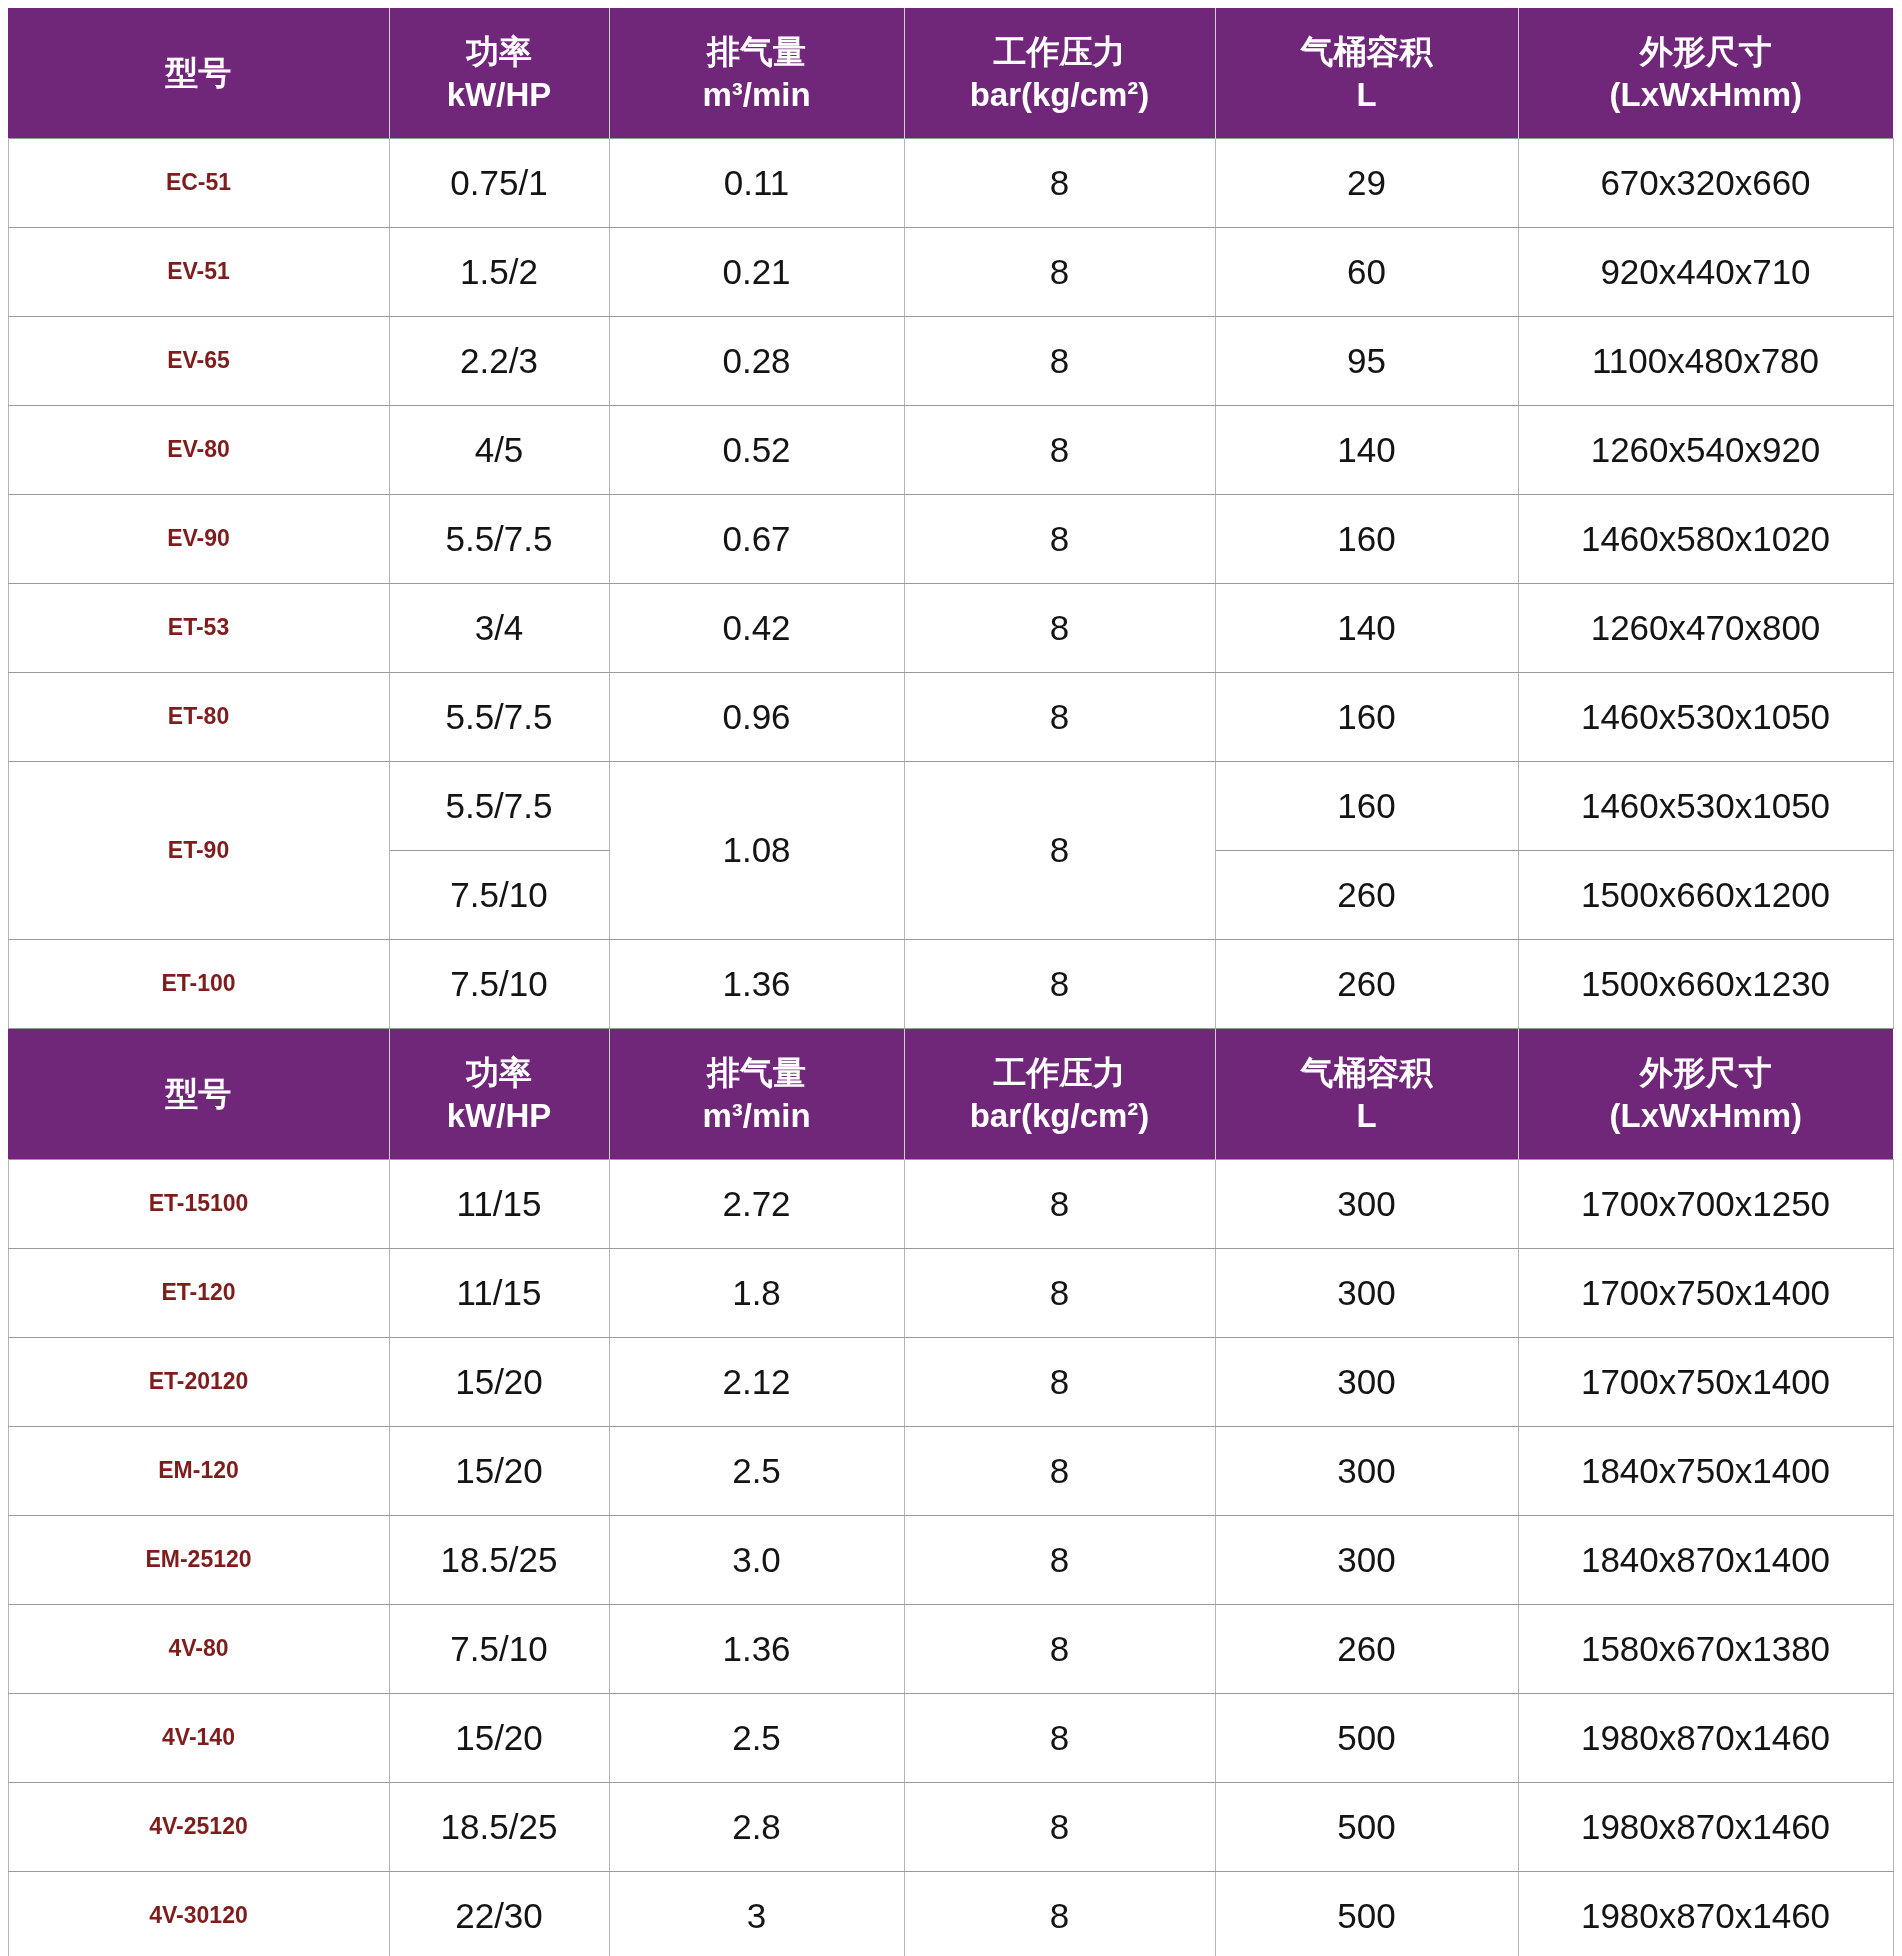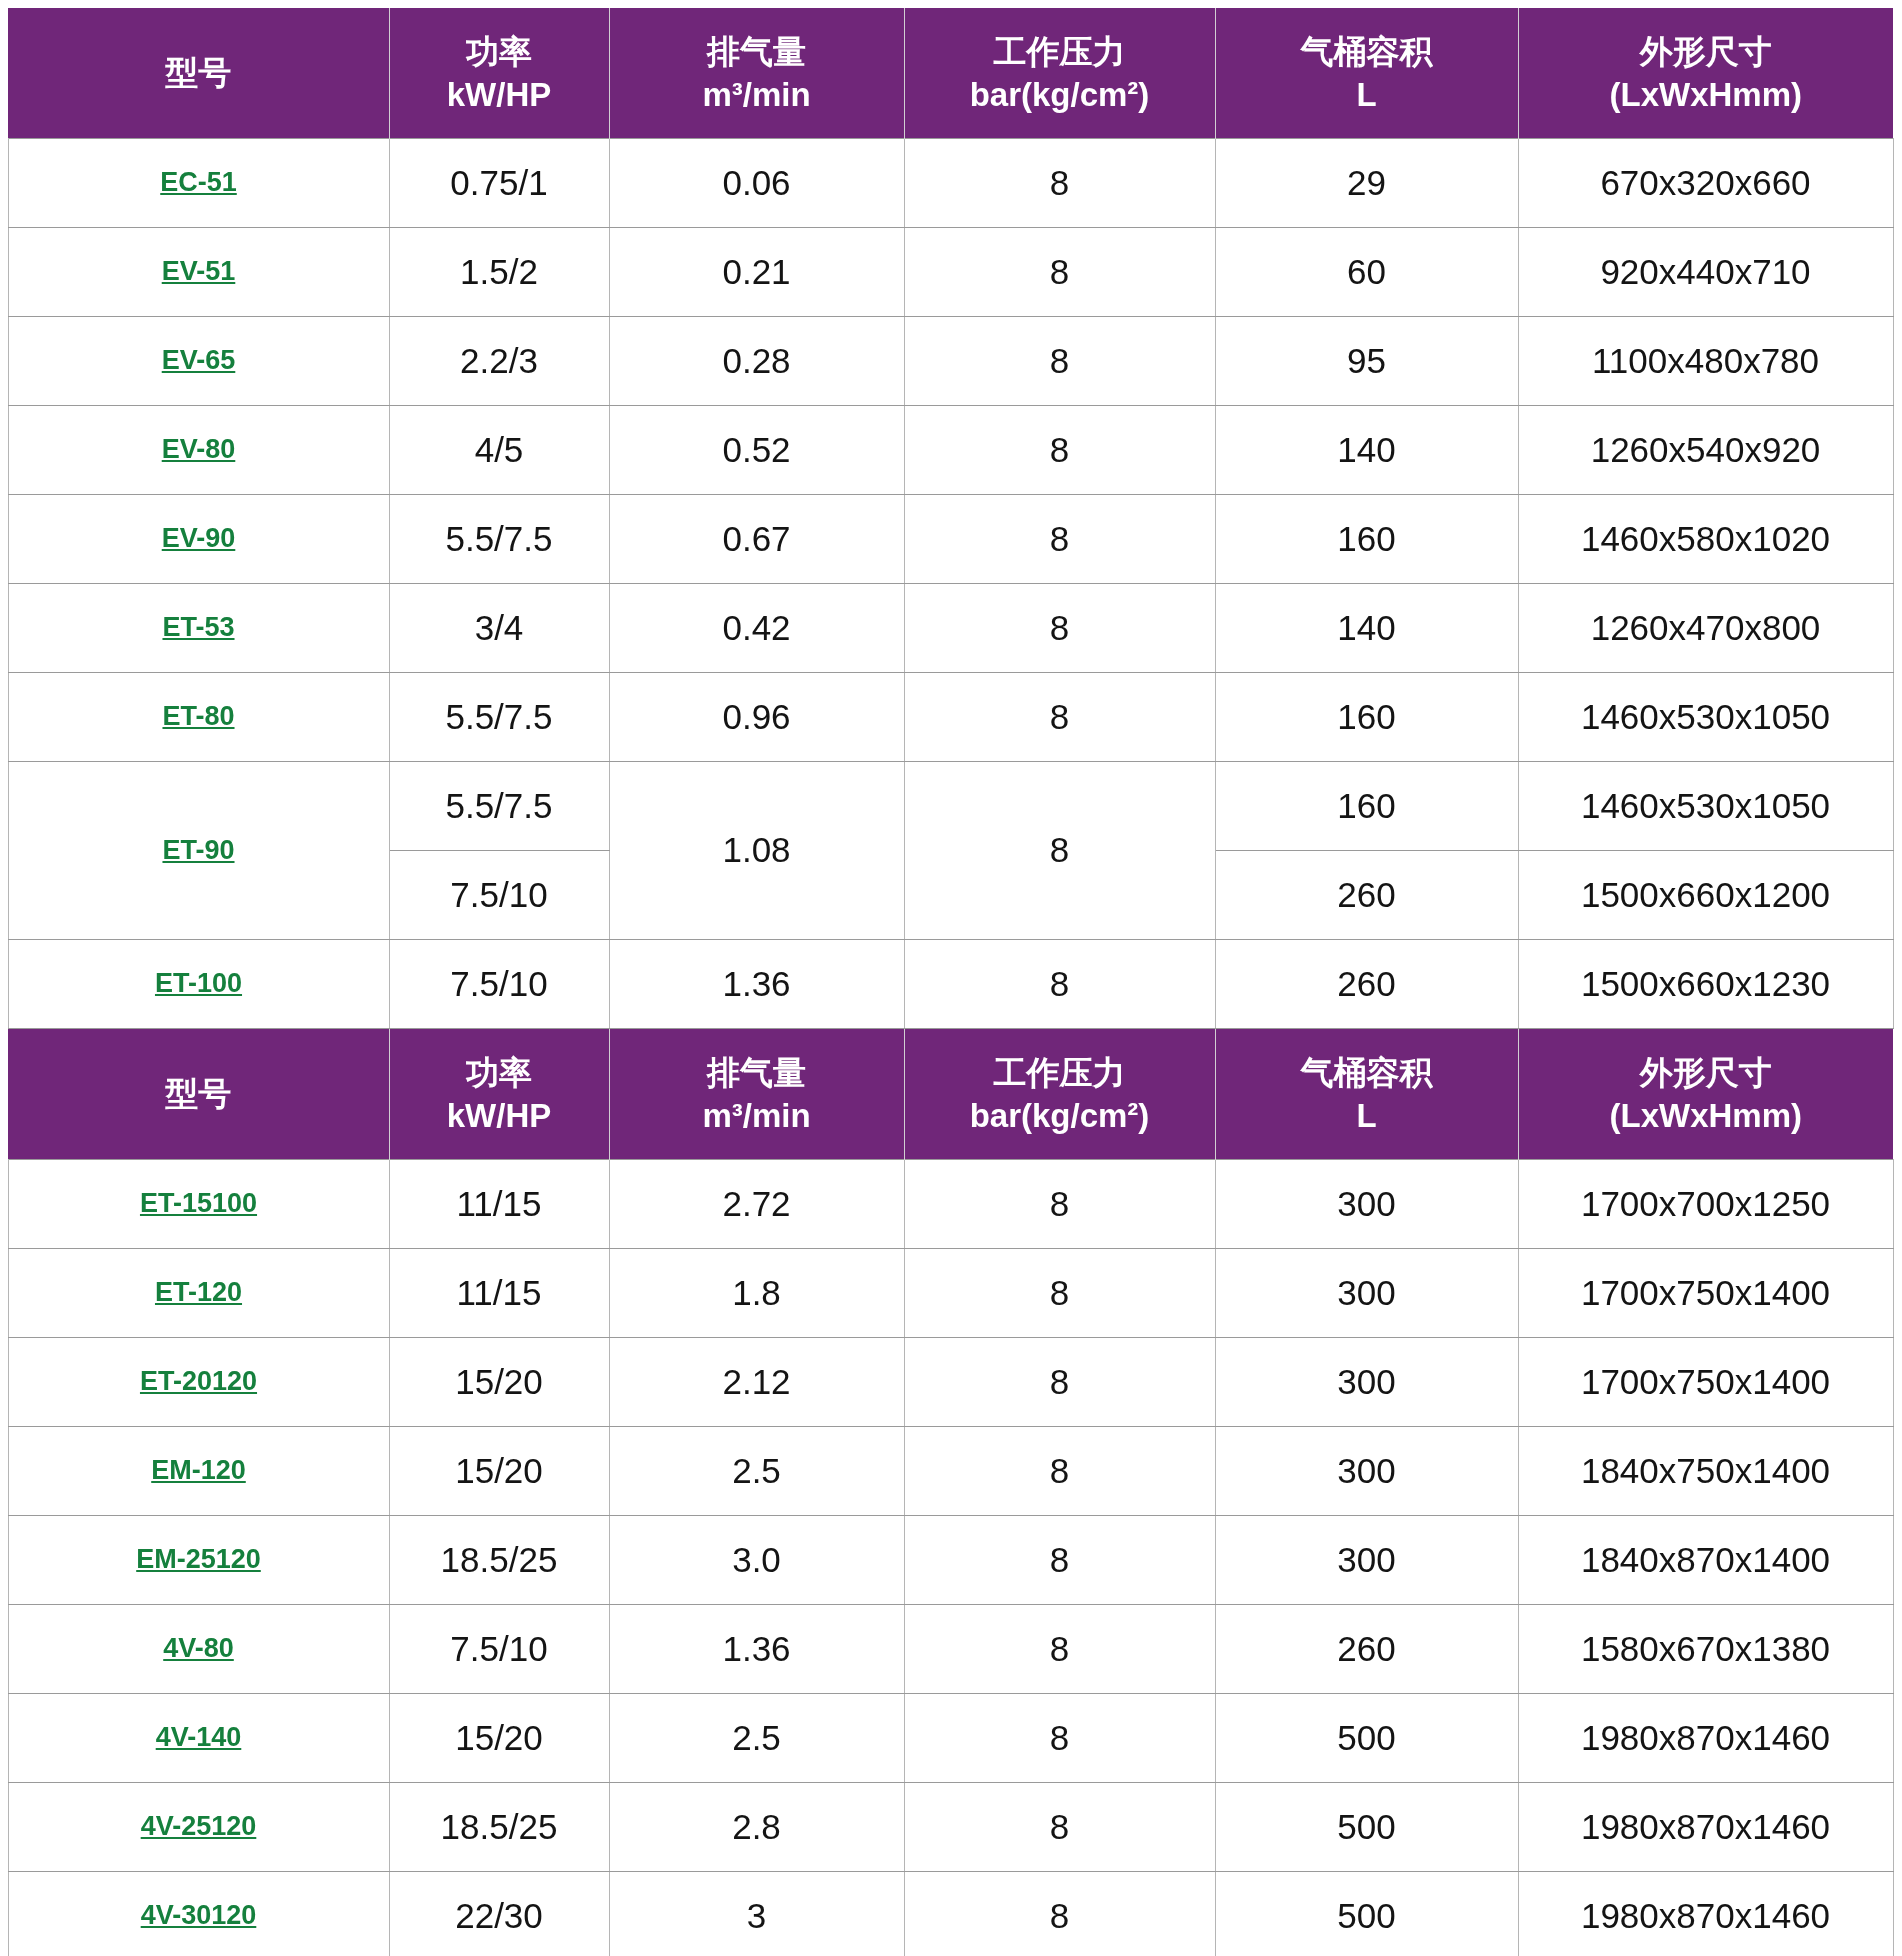--- a/index.html
+++ b/index.html
@@ -42,23 +42,22 @@
     color: #141414;
     border-top: 1.9px solid #9a9a9a;
     border-bottom: 1.9px solid #9a9a9a;
     border-left: 1.9px solid #b5b5b5;
     border-right: 1.9px solid #b5b5b5;
     padding: 0;
     background: #ffffff;
   }
   td.model {
     font-weight: bold;
-    color: #15803d;
-    font-size: 27px;
-    text-decoration: underline;
+    color: #7f1d1d;
+    font-size: 23px;
   }
 </style>
 </head>
 <body>
 
 <table class="spec">
   <colgroup>
     <col style="width:381px">
     <col style="width:220px">
     <col style="width:295px">
@@ -90,21 +89,21 @@
         <th>
           <div>外形尺寸</div>
           <div>(LxWxHmm)</div>
         </th>
       </tr>
     </thead>
     <tbody>
       <tr>
         <td class="model">EC-51</td>
         <td>0.75/1</td>
-        <td>0.06</td>
+        <td>0.11</td>
         <td>8</td>
         <td>29</td>
         <td>670x320x660</td>
       </tr>
       <tr>
         <td class="model">EV-51</td>
         <td>1.5/2</td>
         <td>0.21</td>
         <td>8</td>
         <td>60</td>

